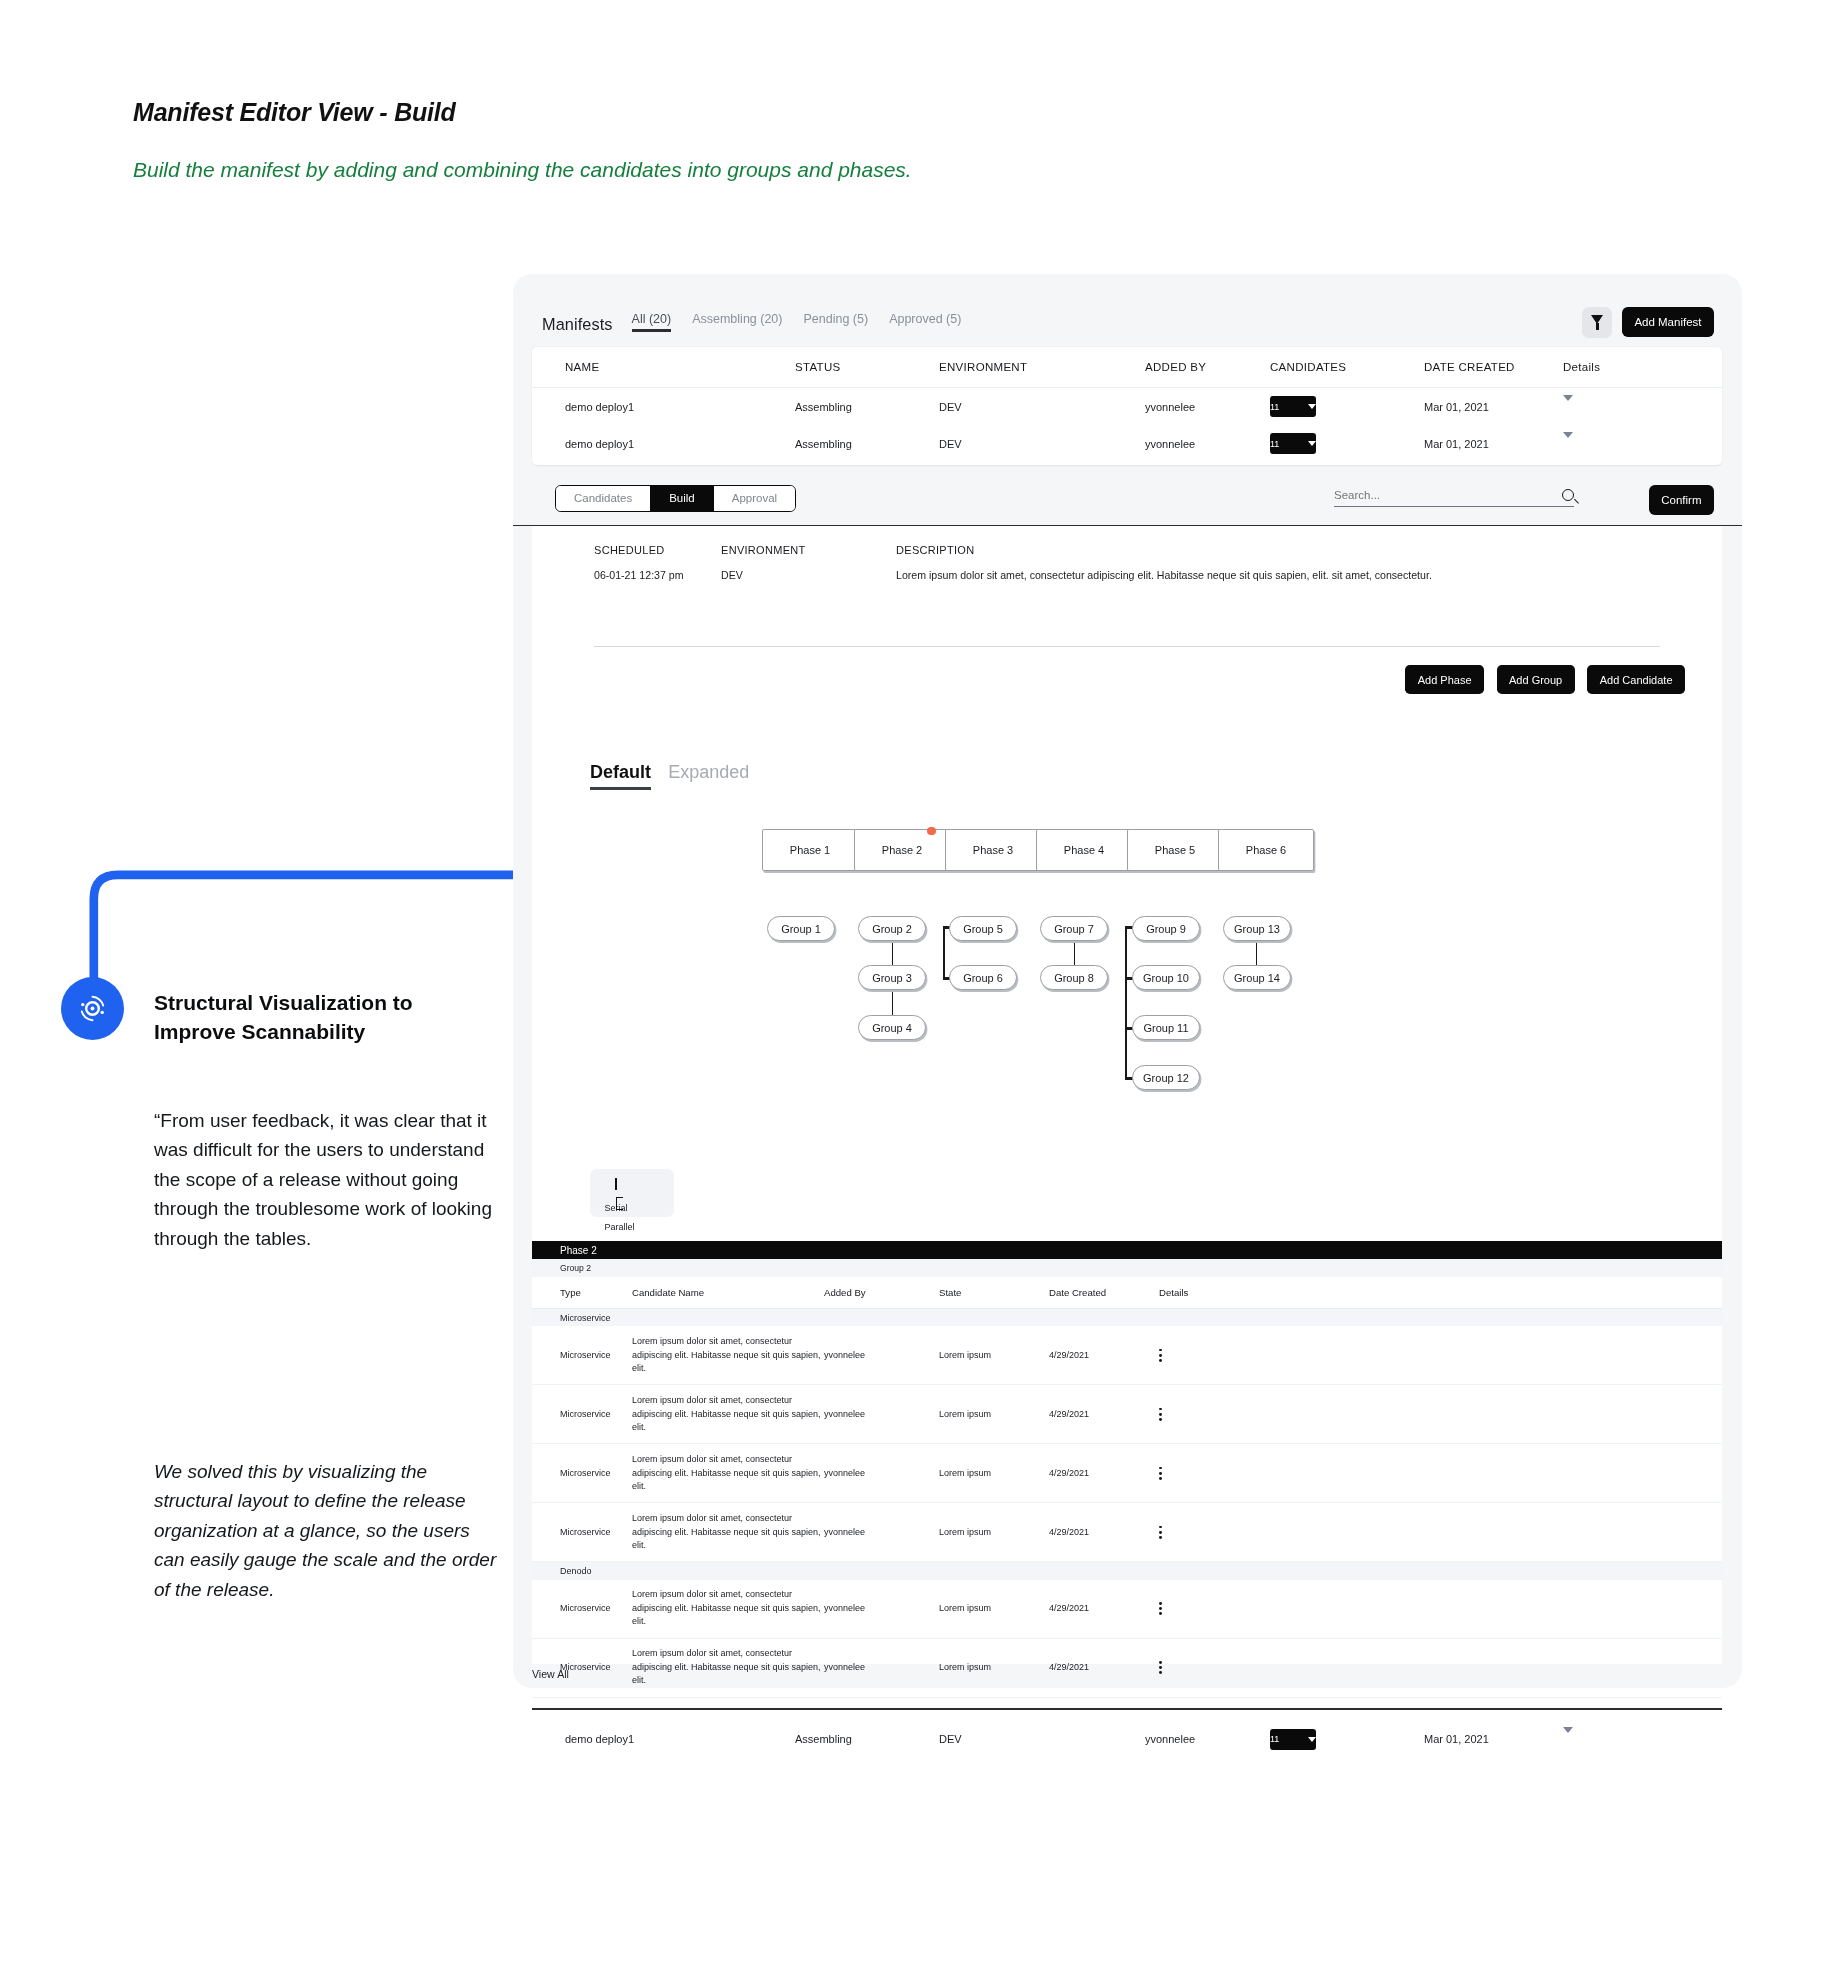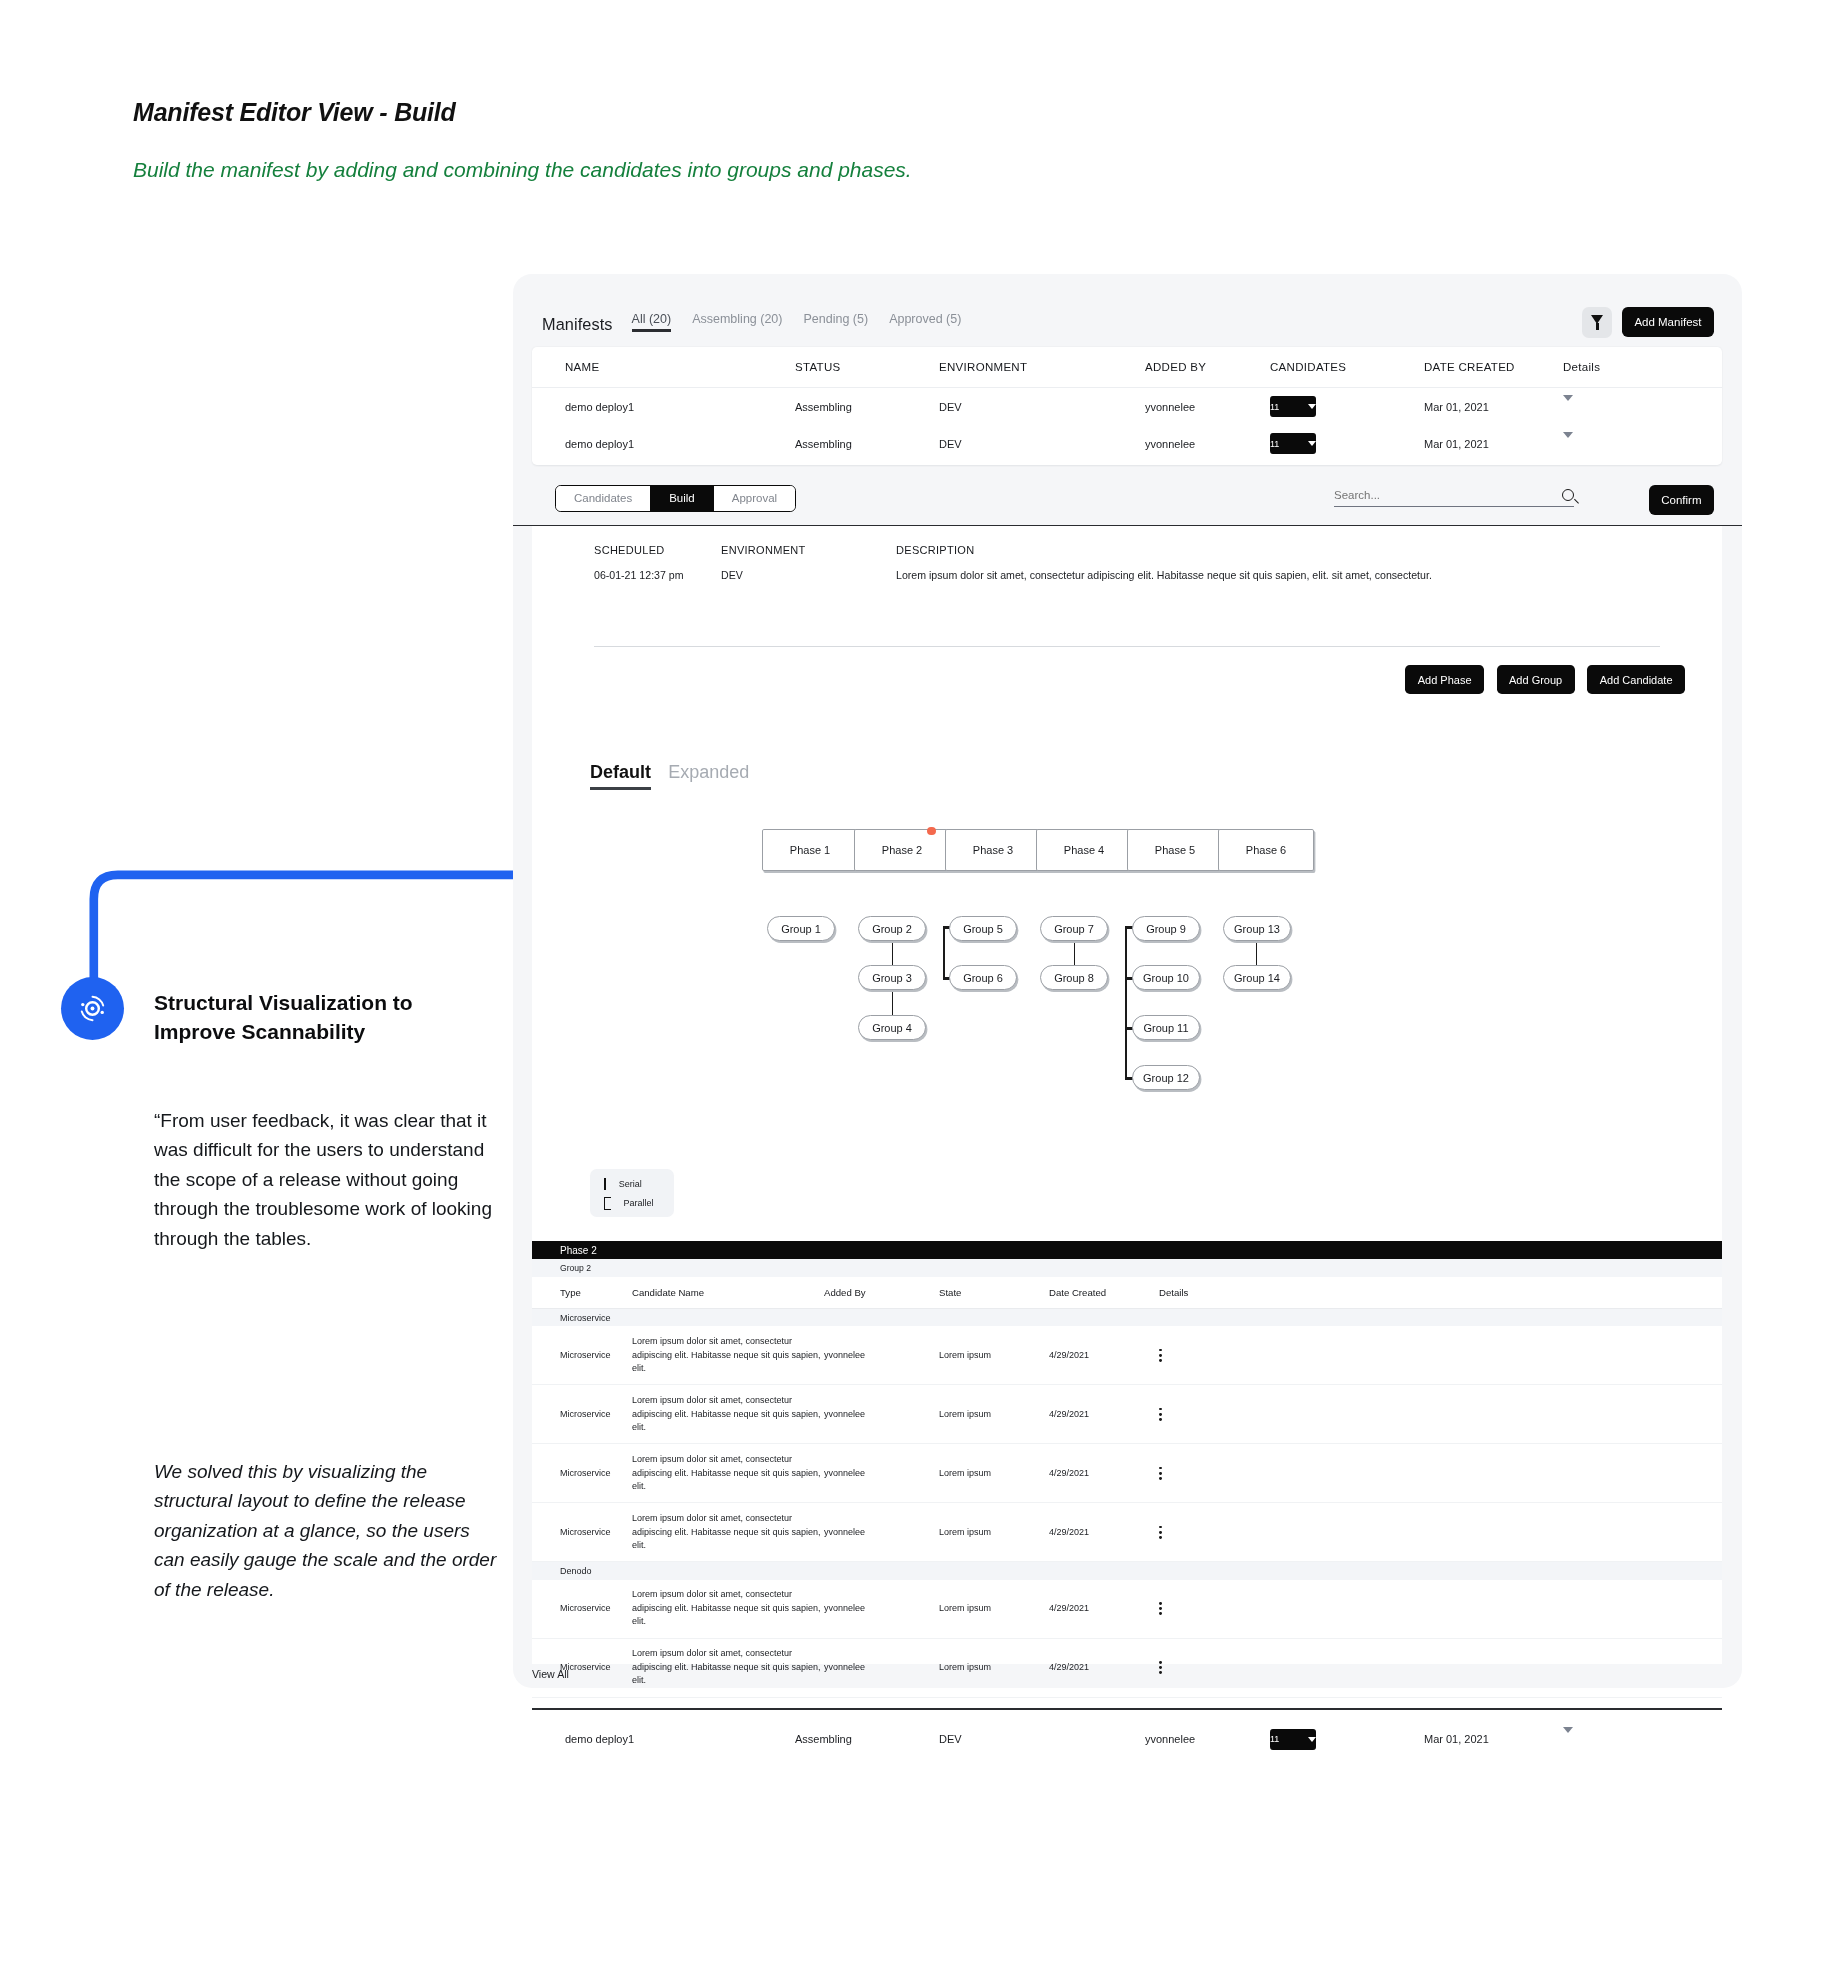--- a/index.html
+++ b/index.html
@@ -126,21 +126,21 @@
   }
   .phase-node { width: 96px; height: 42px; border-radius: 1.9px; }
   .group-node { width: 68px; height: 25px; border-radius: 12.5px; }
   .connector { position: absolute; background: #1a1a1a; }
   .dot-orange { position: absolute; width: 8.6px; height: 8.6px; border-radius: 50%; background: #f4694d; }
 
   .legend {
     position: absolute; left: 58px; top: 643px; width: 84px; height: 48px;
     background: #f1f3f6; border-radius: 6.7px;
   }
-  .legend-row { position: absolute; display: flex; align-items: center; gap: 12.5px; font-size: 9px; color: #1b1d21; }
+  .legend-row { position: absolute; display: flex; align-items: center; gap: 12.5px; font-size: 9px; color: #1b1d21; flex-direction: column; }
   .legend-row.r1 { left: 14.4px; top: 8.6px; }
   .legend-row.r2 { left: 14.4px; top: 28px; }
   .gl-serial { width: 1.9px; height: 12.5px; background: #111; }
   .gl-parallel { width: 6.7px; height: 12.5px; border-left: 1.9px solid #111; border-top: 1.9px solid #111; border-bottom: 1.9px solid #111; }
 
   
   .low-table { position: absolute; left: 0; top: 715px; width: 100%; }
   .phase-bar { height: 18px; background: #0a0a0a; color: #fff; font-size: 10px; display: flex; align-items: center; padding-left: 28px; }
   .group-bar { height: 18px; background: #f3f5f8; color: #1b1d21; font-size: 8.6px; display: flex; align-items: center; padding-left: 28px; }
   .lt-grid { display: grid; grid-template-columns: 72px 192px 115px 110px 110px 96px; padding-left: 28px; }

